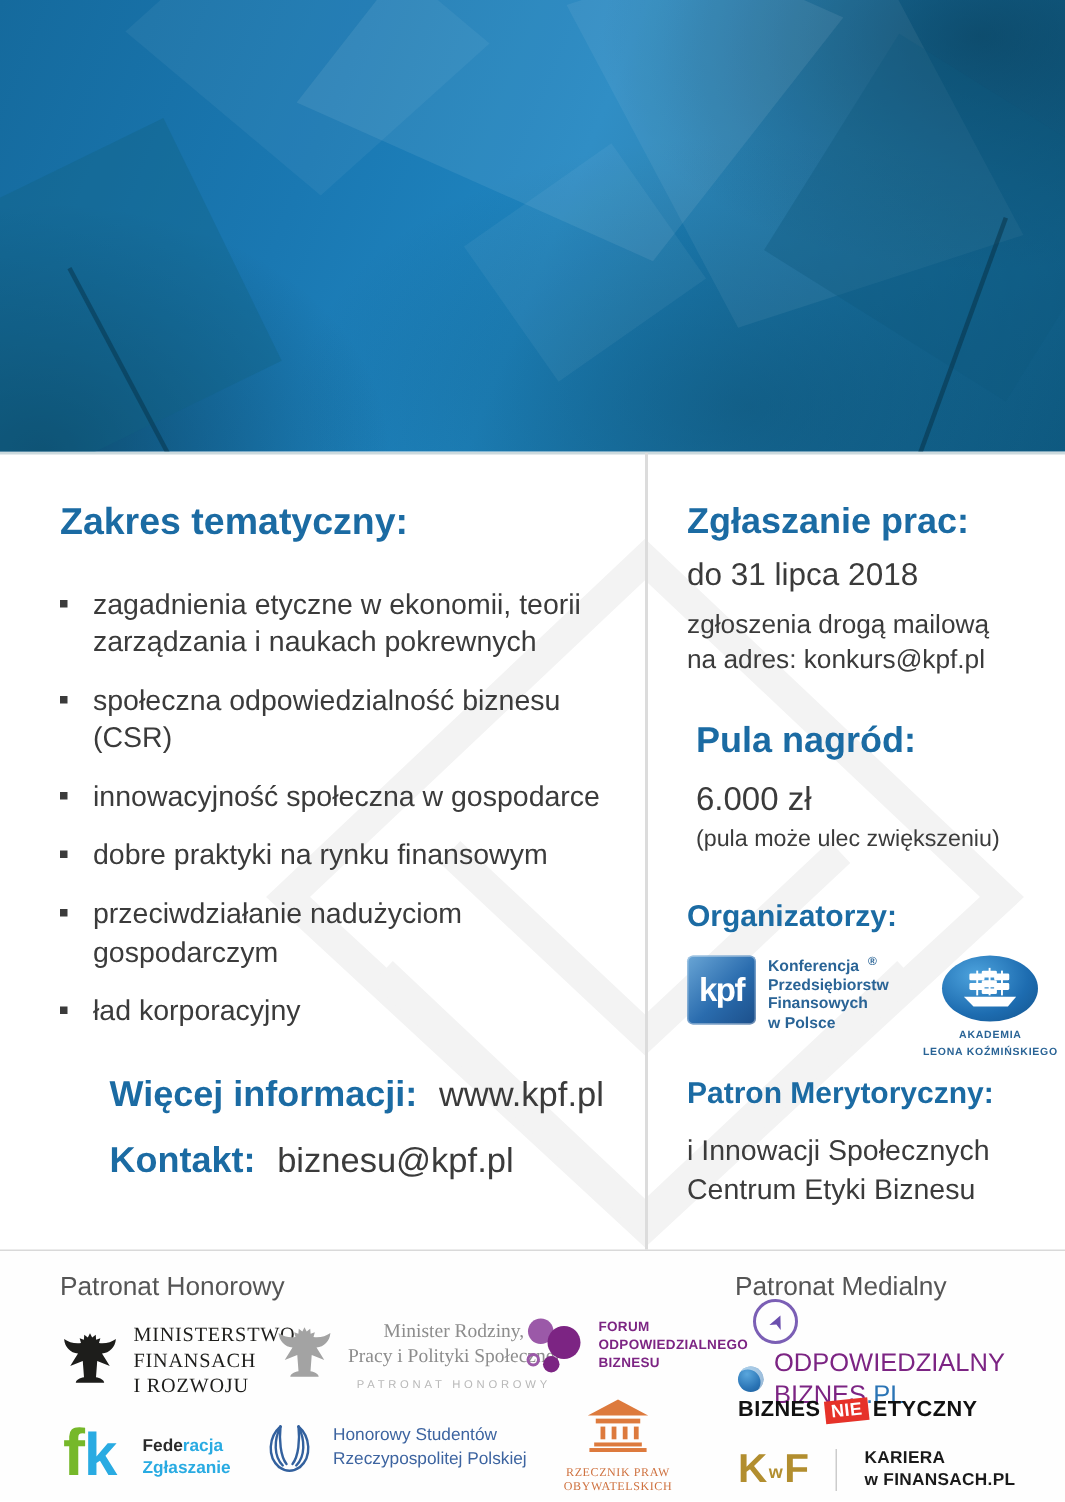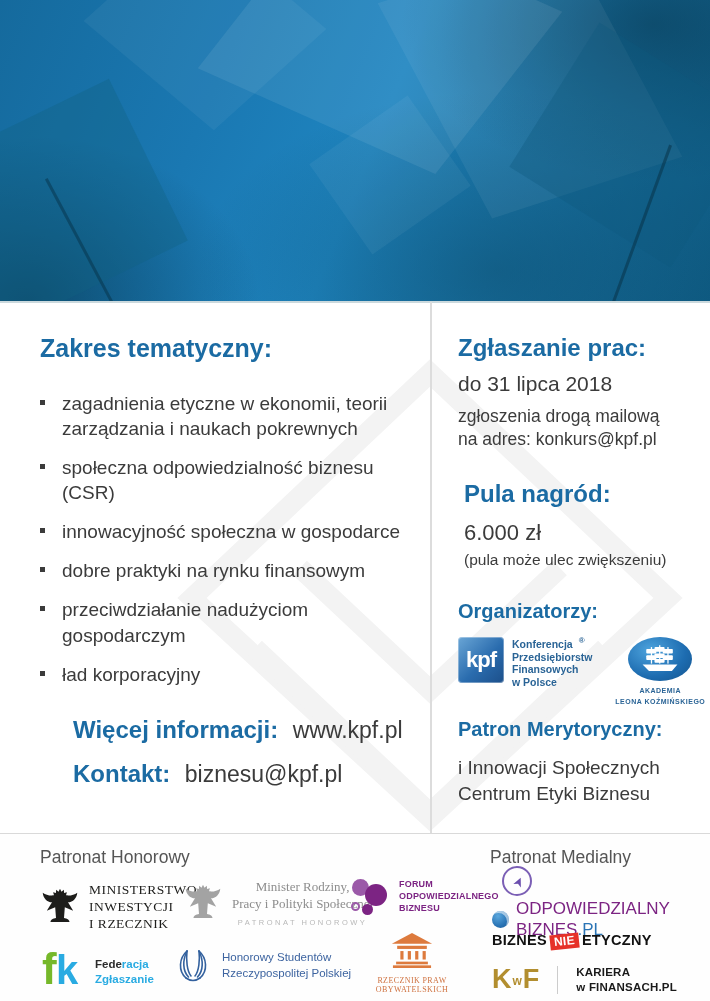--- a/index.html
+++ b/index.html
@@ -258,22 +258,22 @@
   <footer class="footer">
     <div class="pat-heading ph">Patronat Honorowy</div>
     <div class="pat-heading pm">Patronat Medialny</div>
 
     <div class="lg lg-mi">
       <svg width="40" height="42" viewBox="0 0 44 44">
         <path fill="#1d1d1b" d="M22 2l1.6 3.1 2.6-2 .3 3.6 3.1-1-1 3.5c5 .6 9-.7 12.4-3-.5 6-4.6 10.2-10.2 10.7L36.5 26l-9.2-3.6-.9 11.8c3 .6 6 1.8 6 4.2H11.6c0-2.4 3-3.6 6-4.2l-.9-11.8L7.5 26l5.7-9.1C7.6 16.4 3.5 12.2 3 6.2c3.4 2.3 7.4 3.6 12.4 3l-1-3.5 3.1 1 .3-3.6 2.6 2z"></path>
       </svg>
       <div class="mi-lines serif">
         <div>MINISTERSTWO</div>
-        <div>INWESTYCJI</div>
-        <div>I RZECZNIK</div>
+        <div>FINANSACH</div>
+        <div>I ROZWOJU</div>
       </div>
     </div>
 
     <div class="lg lg-mr">
       <svg width="40" height="42" viewBox="0 0 44 44">
         <path fill="#a3a3a3" d="M22 2l1.6 3.1 2.6-2 .3 3.6 3.1-1-1 3.5c5 .6 9-.7 12.4-3-.5 6-4.6 10.2-10.2 10.7L36.5 26l-9.2-3.6-.9 11.8c3 .6 6 1.8 6 4.2H11.6c0-2.4 3-3.6 6-4.2l-.9-11.8L7.5 26l5.7-9.1C7.6 16.4 3.5 12.2 3 6.2c3.4 2.3 7.4 3.6 12.4 3l-1-3.5 3.1 1 .3-3.6 2.6 2z"></path>
       </svg>
       <div class="mr-txt">
         <div class="mr-lines serif">
           <div>Minister Rodziny,</div>

